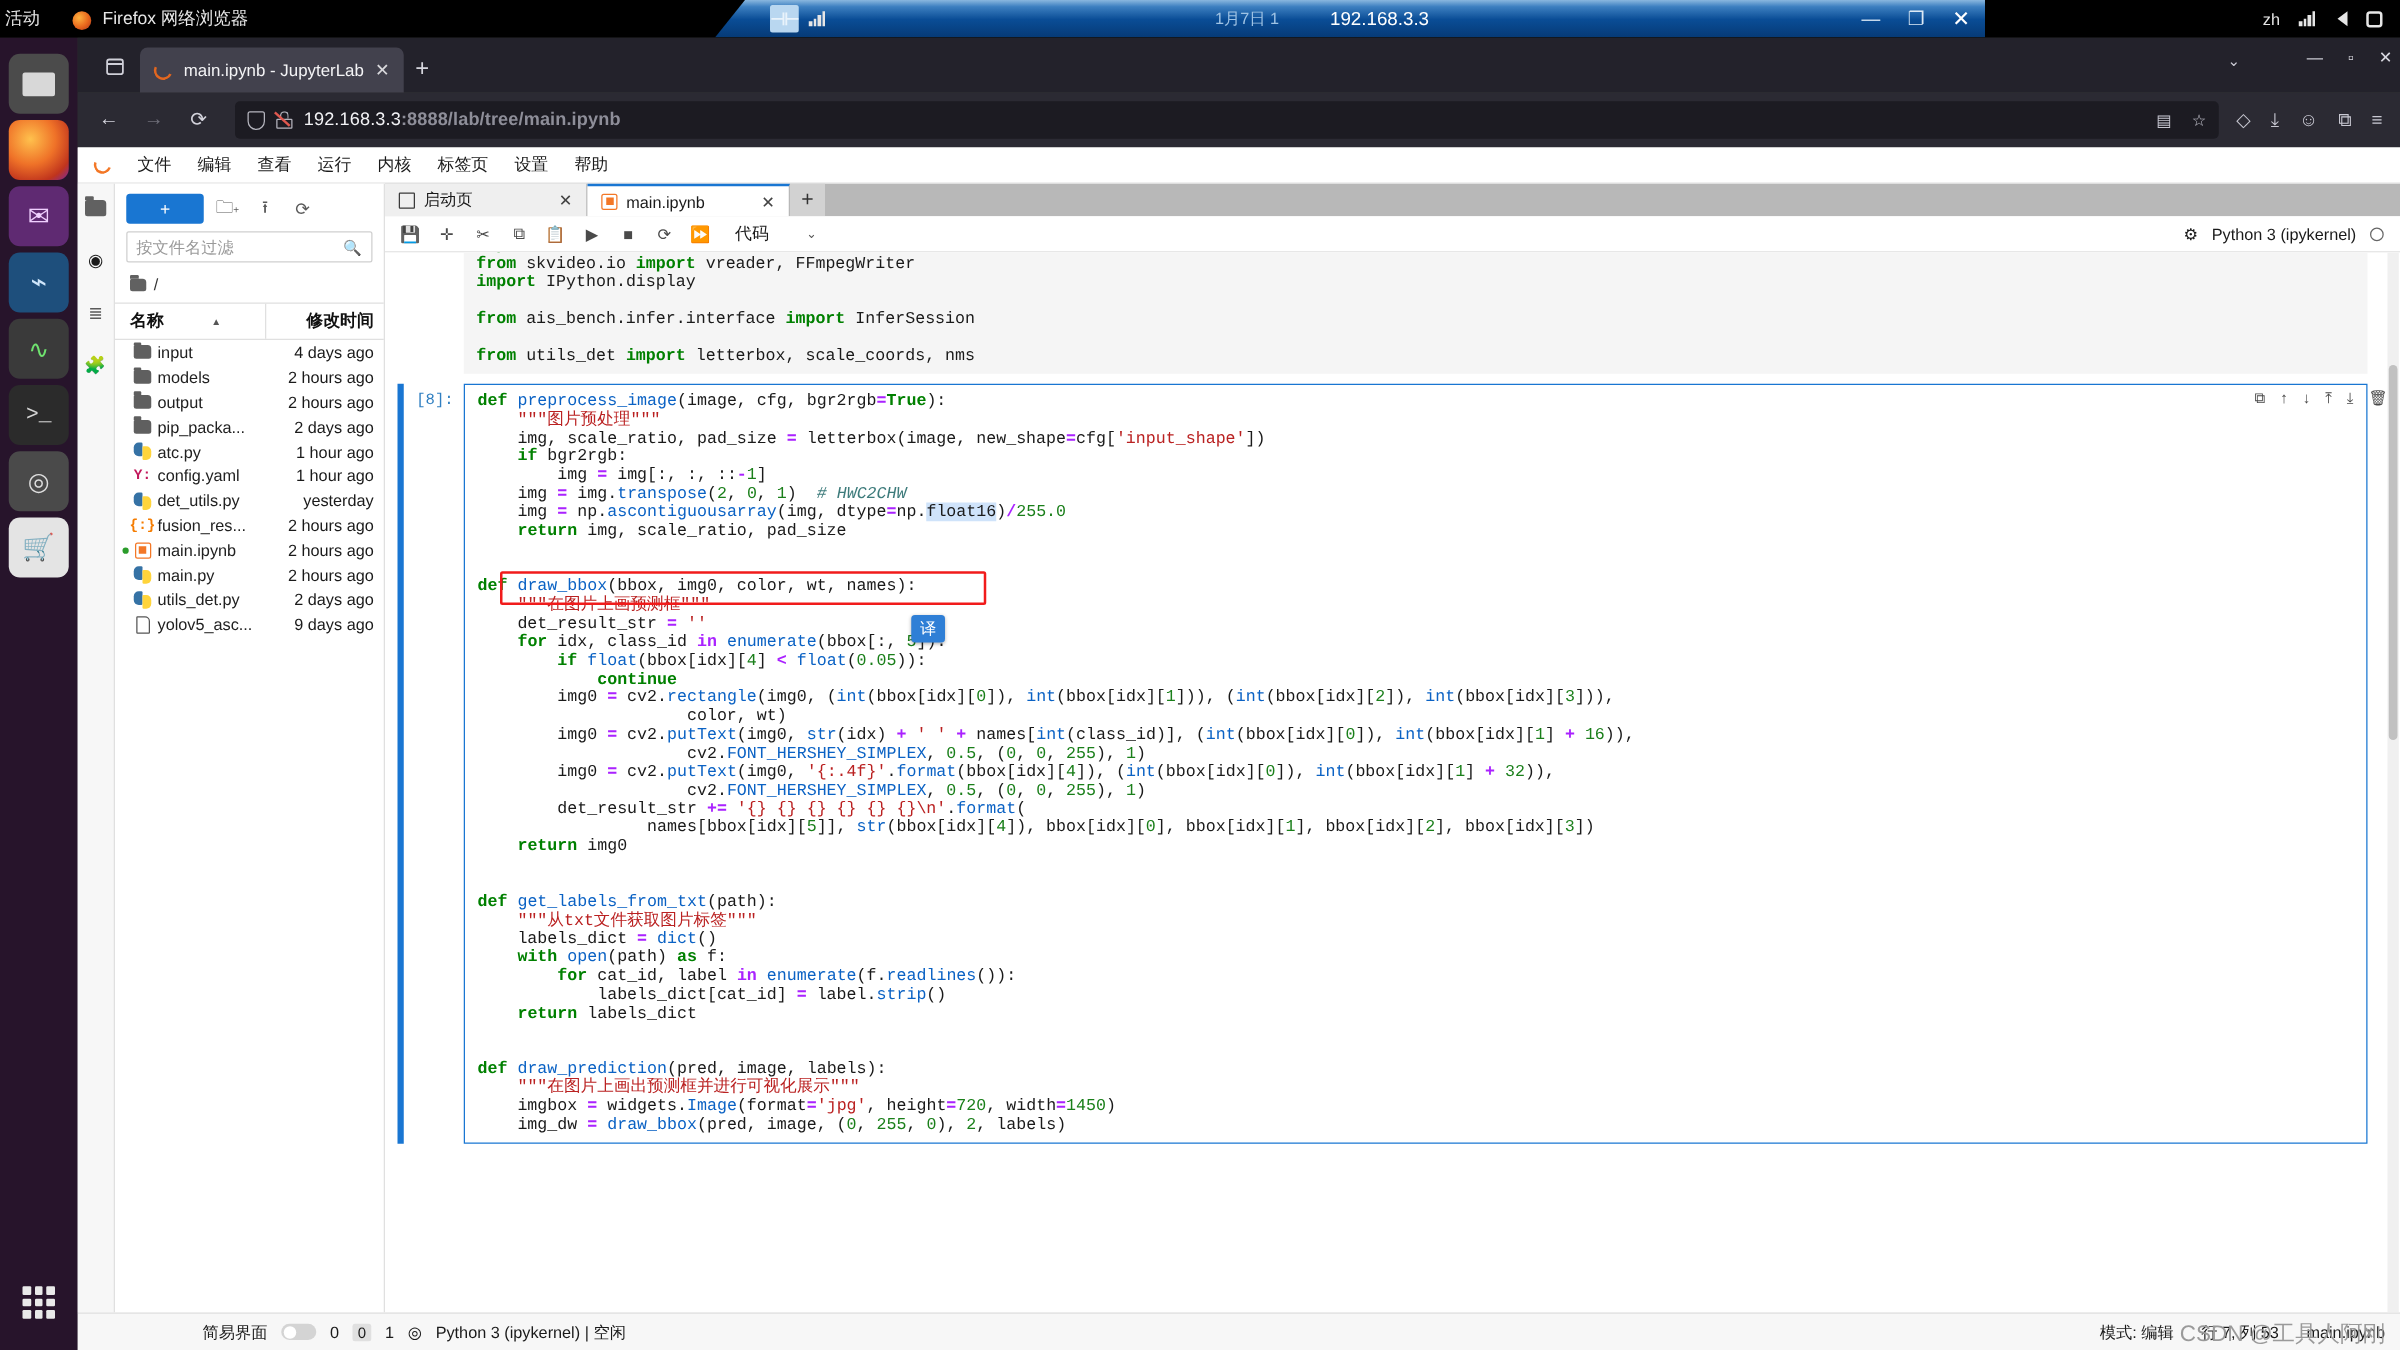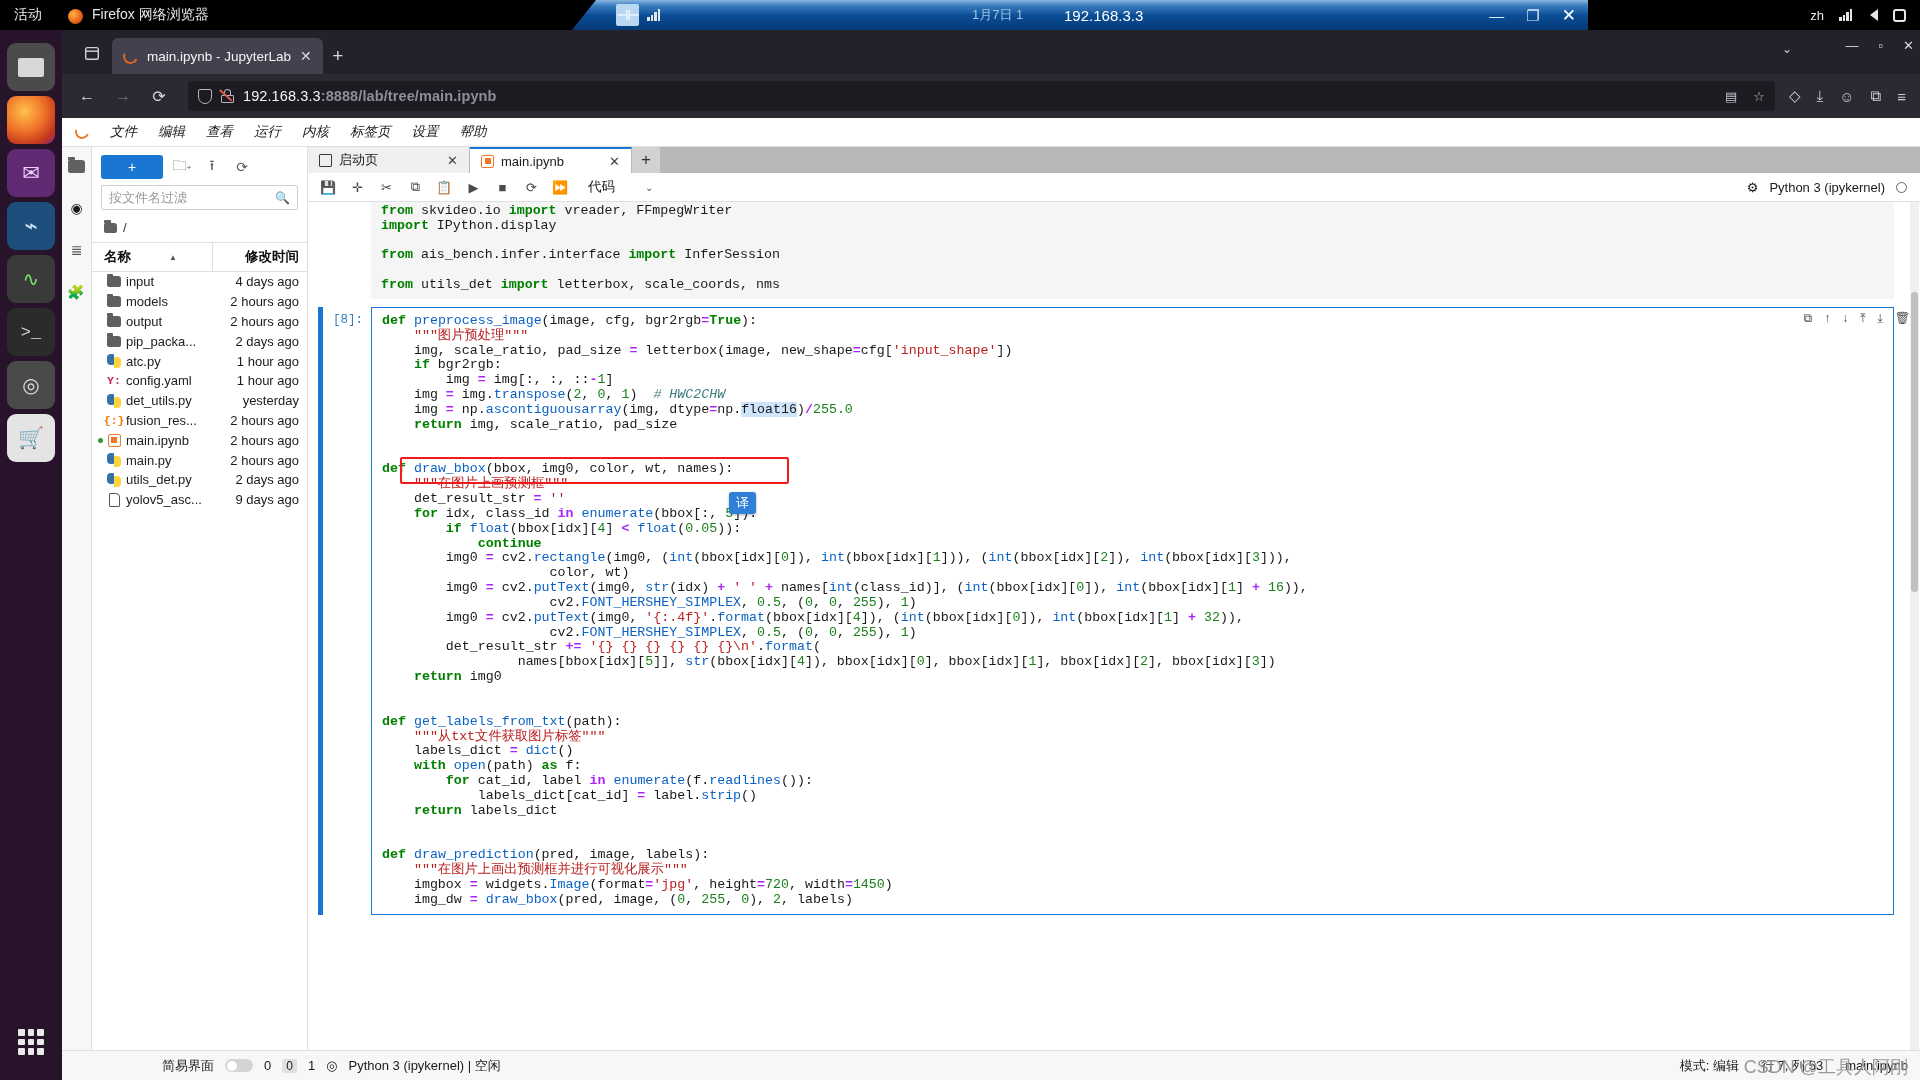--- a/index.html
+++ b/index.html
@@ -2,21 +2,21 @@
 <html><head>
 <meta charset="utf-8">
 <style>
   * { box-sizing: border-box; margin:0; padding:0; }
   html,body { width:1920px; height:1080px; overflow:hidden; background:#1a1a1a;
     font-family:"Liberation Sans", sans-serif; }
 
   
   .gnome-bar{position:absolute;top:0;left:0;width:1920px;height:30px;background:#000;
     display:flex;align-items:center;color:#e6e6e6;font-size:14px;z-index:60;}
-  .gnome-left{display:flex;align-items:center;gap:26px;padding-left:14px;}
+  .gnome-left{display:flex;align-items:center;gap:26px;padding-left:4px;}
   .gnome-ff{display:flex;align-items:flex-end;gap:9px;}
   .ffglyph{width:15px;height:15px;border-radius:50%;
     background:radial-gradient(circle at 35% 35%,#ffb23f 0%,#e8661c 55%,#a8341a 100%);}
   .gnome-right{position:absolute;right:14px;display:flex;align-items:center;gap:15px;font-size:13px;}
   .ic{display:inline-block;}
   .net-ic{width:16px;height:12px;position:relative;}
   .net-ic i{position:absolute;bottom:0;width:2.5px;background:#e6e6e6;}
   .net-ic i:nth-child(1){left:0;height:4px}.net-ic i:nth-child(2){left:3.5px;height:6.5px}
   .net-ic i:nth-child(3){left:7px;height:9px}.net-ic i:nth-child(4){left:10.5px;height:12px}
   .spk{width:0;height:0;border-top:6px solid transparent;border-bottom:6px solid transparent;
@@ -89,21 +89,21 @@
     border-bottom:0;border-radius:4px 4px 0 0;}
   .lockx:after{content:"";position:absolute;left:-1px;top:0;width:16px;height:1.6px;background:#e0584f;
     transform:rotate(42deg);transform-origin:left center;}
   .urltxt{font-size:14.5px;color:#f2f2f5;letter-spacing:.1px;}
   .urltxt .g{color:#8e8e99;font-weight:bold;}
   .nav-rt{display:flex;align-items:center;gap:16px;color:#c8c8d2;font-size:15px;padding-right:4px;}
 
   
   .jl{position:absolute;top:88px;left:0;width:1858px;height:962px;background:#fff;}
   .jl-menu{height:29px;border-bottom:1px solid #e0e0e0;display:flex;align-items:center;
-    gap:3px;padding-left:8px;font-size:13.5px;color:#1a1a1a;background:#fff;font-style:italic;}
+    gap:3px;padding-left:8px;font-size:13.5px;color:#1a1a1a;background:#fff;}
   .jl-logo{width:24px;height:22px;display:flex;align-items:center;justify-content:center;margin-right:4px;}
   .jl-logo .c{width:14px;height:14px;border-radius:50%;border:2.4px solid #f37726;
     border-top-color:transparent;border-right-color:transparent;transform:rotate(-25deg);}
   .jl-menu .mi{padding:3px 9px;}
 
   .jl-body{position:absolute;top:29px;left:0;right:0;bottom:30px;display:flex;background:#fff;}
   .jl-rail{width:30px;background:#f7f7f7;border-right:1px solid #e0e0e0;padding-top:8px;
     display:flex;flex-direction:column;align-items:center;gap:20px;}
   .rail-ic{width:22px;height:22px;display:flex;align-items:center;justify-content:center;
     color:#5a5a5a;font-size:14px;}

